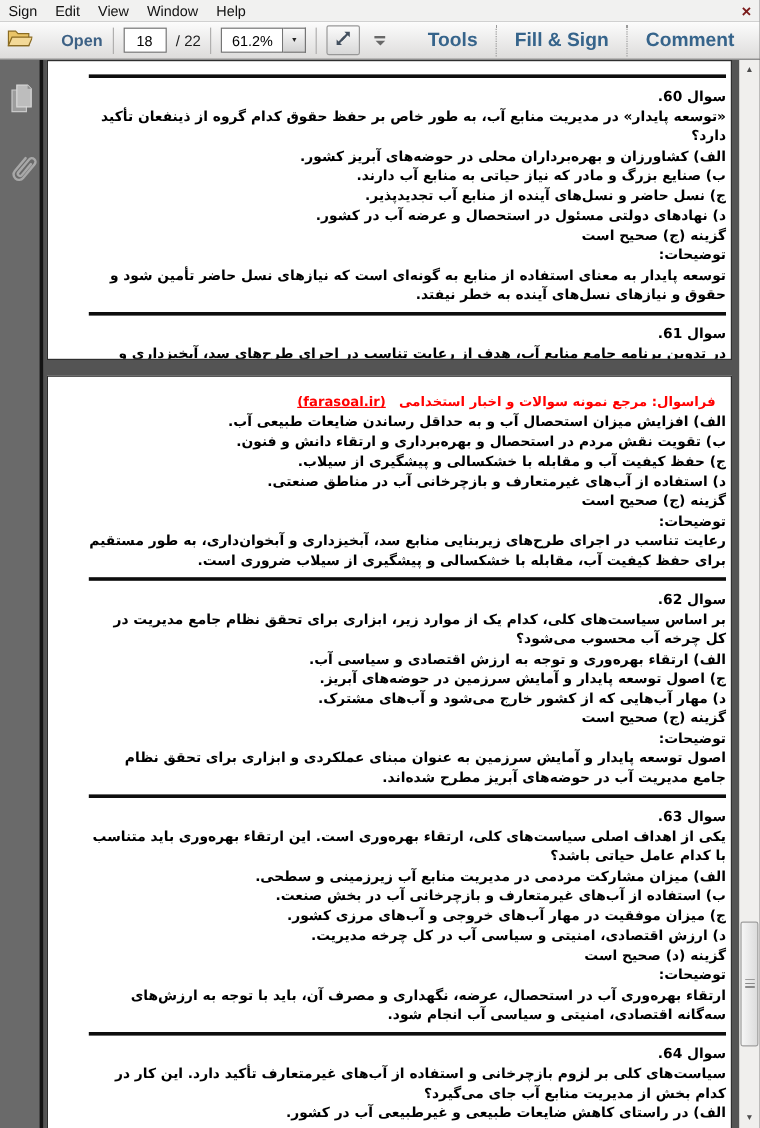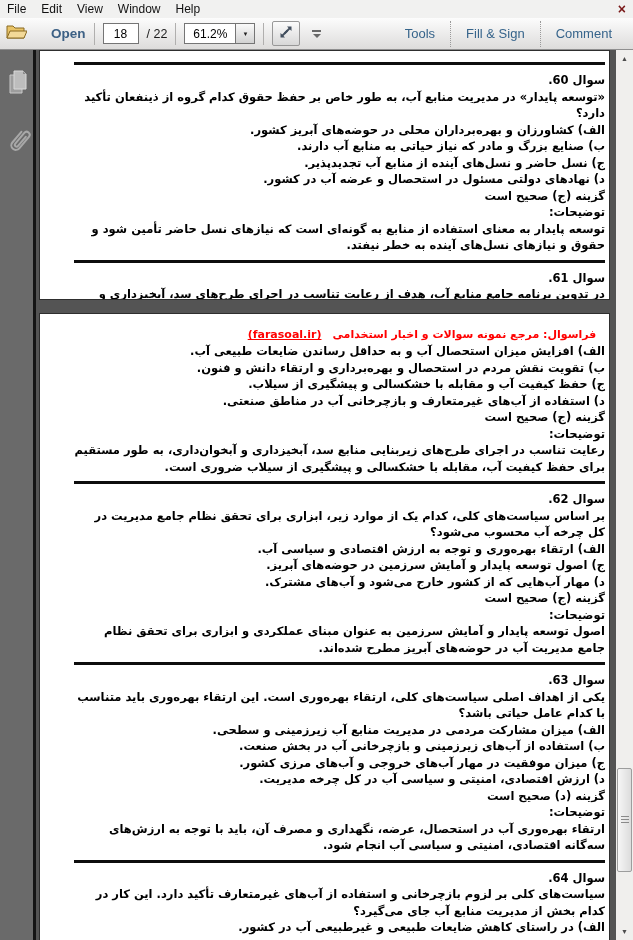--- a/index.html
+++ b/index.html
@@ -32,21 +32,21 @@
              justify-content:center; font-size:6px; color:#222; cursor:pointer; }
   .fit-btn { width:28px; height:25px; border:1px solid #989898; border-radius:2px;
              background:linear-gradient(#fbfbfb,#d8d8d8); display:flex; align-items:center;
              justify-content:center; cursor:pointer; }
   .ov-btn { background:transparent; border:none; display:flex; flex-direction:column;
             align-items:center; gap:2px; padding:3px 4px; cursor:pointer; }
   .ov-bar { width:9px; height:2px; background:#686868; }
   .ov-tri { width:0; height:0; border-left:4px solid transparent; border-right:4px solid transparent;
             border-top:4px solid #686868; }
   .tb-right { display:flex; align-items:center; height:100%; }
-  .tb-tab { background:transparent; border:none; font-size:13px; font-weight:normal;
+  .tb-tab { background:transparent; border:none; font-size:16px; font-weight:bold;
             color:#36648b; padding:0 15px; cursor:pointer; font-family:"Liberation Sans",sans-serif; }
   .dotsep { height:26px; border-left:1px dotted #9a9a9a; }
 
   
   .left-rail { position:absolute; top:50px; left:0; width:36px; bottom:0;
                background:#6a6a6a; border-right:3px solid #141414; }
   .rail-icon { width:36px; display:flex; justify-content:center; cursor:pointer; }
   .icon-pages { position:absolute; top:18px; left:0; }
   .icon-clip  { position:absolute; top:76px; left:0; }
 
@@ -76,21 +76,21 @@
                   border:1px solid #9d9d9d; border-radius:2px;
                   background:linear-gradient(90deg,#f6f6f6,#dcdcdc);
                   display:flex; align-items:center; justify-content:center; cursor:grab; }
   .thumb-grip { width:8px; height:8px;
                 background:repeating-linear-gradient(#8a8a8a 0 1px, transparent 1px 3px); }
 </style>
 </head>
 <body>
 
 <div class="menubar">
-  <span class="menu-item">File</span>
+  <span class="menu-item">Sign</span>
   <span class="menu-item">Edit</span>
   <span class="menu-item">View</span>
   <span class="menu-item">Window</span>
   <span class="menu-item">Help</span>
   <span class="close-x">×</span>
 </div>
 
 <div class="toolbar">
   <div class="tb-left">
     <button class="btn-plain">
@@ -200,21 +200,21 @@
       <div class="line">د) مهار آب‌هایی که از کشور خارج می‌شود و آب‌های مشترک.</div>
       <div class="line">گزینه (ج) صحیح است</div>
       <div class="line">توضیحات:</div>
       <div class="line">اصول توسعه پایدار و آمایش سرزمین به عنوان مبنای عملکردی و ابزاری برای تحقق نظام جامع مدیریت آب در حوضه‌های آبریز مطرح شده‌اند.</div>
     </div>
     <div class="hrule"></div>
     <div>
       <div class="line">سوال 63.</div>
       <div class="line">یکی از اهداف اصلی سیاست‌های کلی، ارتقاء بهره‌وری است. این ارتقاء بهره‌وری باید متناسب با کدام عامل حیاتی باشد؟</div>
       <div class="line">الف) میزان مشارکت مردمی در مدیریت منابع آب زیرزمینی و سطحی.</div>
-      <div class="line">ب) استفاده از آب‌های زیرزمینی و بازچرخانی آب در بخش صنعت.</div>
+      <div class="line">ب) استفاده از آب‌های غیرمتعارف و بازچرخانی آب در بخش صنعت.</div>
       <div class="line">ج) میزان موفقیت در مهار آب‌های خروجی و آب‌های مرزی کشور.</div>
       <div class="line">د) ارزش اقتصادی، امنیتی و سیاسی آب در کل چرخه مدیریت.</div>
       <div class="line">گزینه (د) صحیح است</div>
       <div class="line">توضیحات:</div>
       <div class="line">ارتقاء بهره‌وری آب در استحصال، عرضه، نگهداری و مصرف آن، باید با توجه به ارزش‌های سه‌گانه اقتصادی، امنیتی و سیاسی آب انجام شود.</div>
     </div>
     <div class="hrule"></div>
     <div>
       <div class="line">سوال 64.</div>
       <div class="line">سیاست‌های کلی بر لزوم بازچرخانی و استفاده از آب‌های غیرمتعارف تأکید دارد. این کار در کدام بخش از مدیریت منابع آب جای می‌گیرد؟</div>

